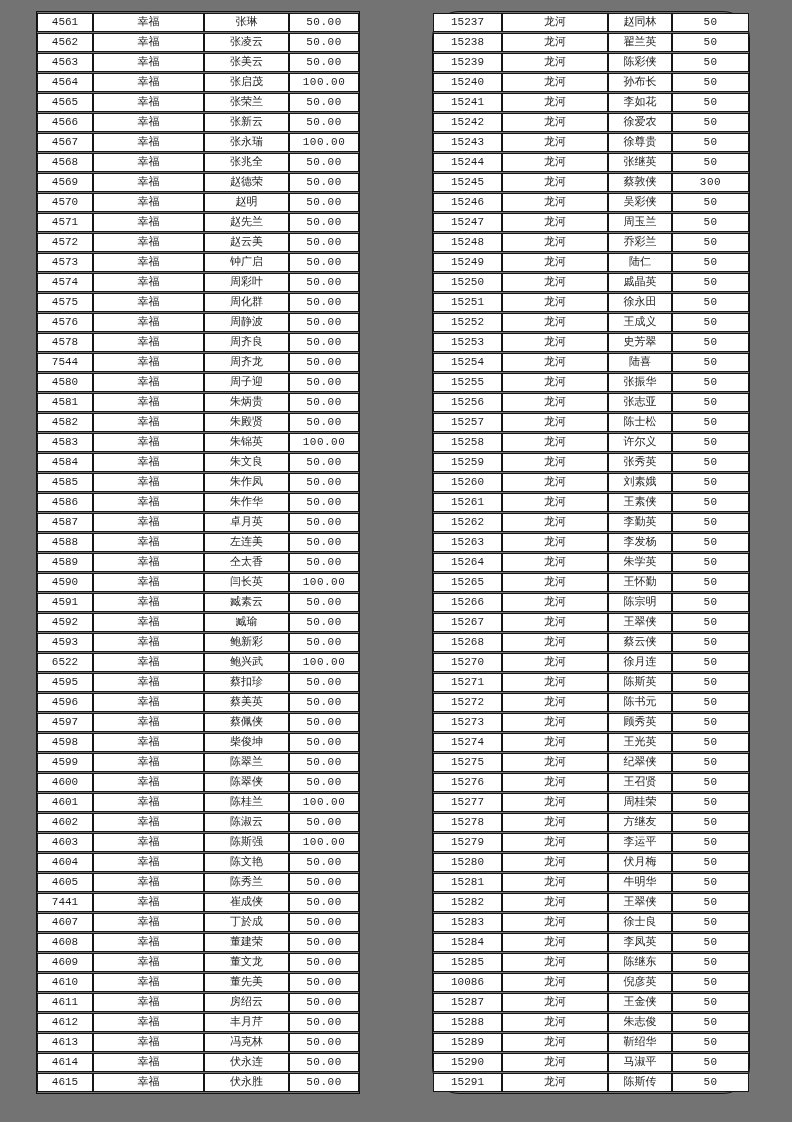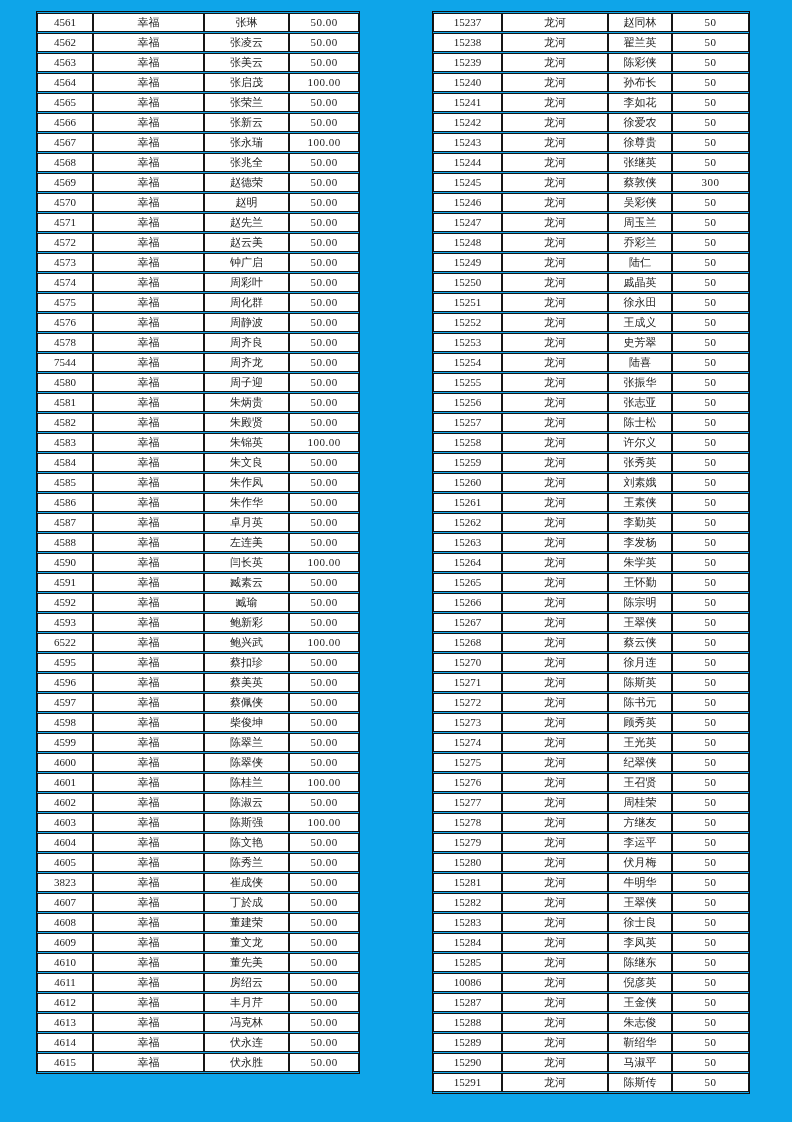--- a/index.html
+++ b/index.html
@@ -11,33 +11,34 @@
     width: 793px;
     height: 1122px;
     position: relative;
     font-family: "Liberation Serif", "DejaVu Serif", serif;
     color: #1c1c1c;
   }
   .page {
     position: absolute;
     left: 0; top: 0;
     width: 792px; height: 1122px;
-    background: #0ea5e9;
+    background: #737373;
     overflow: hidden;
+    font-family: Liberation Mono, monospace;
   }
   table.roster {
     position: absolute;
     top: 11px;
     border-collapse: separate;
     border-spacing: 0 1px;
     table-layout: fixed;
     border: 1px solid #101010;
   }
   table.roster.left  { left: 36px;  width: 322px; }
-  table.roster.right { left: 432px; width: 316px; }
+  table.roster.right { left: 432px; width: 316px; border-radius: 27px; }
   table.roster td {
     border: 1px solid #161616;
     height: 17px;
     text-align: center;
     vertical-align: middle;
     font-size: 11px;
     line-height: 17px;
     padding: 0;
     overflow: hidden;
     white-space: nowrap;
@@ -224,20 +225,26 @@
           <td class="c2">卓月英</td>
           <td class="c3">50.00</td>
         </tr>
         <tr>
           <td class="c0">4588</td>
           <td class="c1">幸福</td>
           <td class="c2">左连美</td>
           <td class="c3">50.00</td>
         </tr>
         <tr>
+          <td class="c0">4589</td>
+          <td class="c1">幸福</td>
+          <td class="c2">仝太香</td>
+          <td class="c3">50.00</td>
+        </tr>
+        <tr>
           <td class="c0">4590</td>
           <td class="c1">幸福</td>
           <td class="c2">闫长英</td>
           <td class="c3">100.00</td>
         </tr>
         <tr>
           <td class="c0">4591</td>
           <td class="c1">幸福</td>
           <td class="c2">臧素云</td>
           <td class="c3">50.00</td>
@@ -320,21 +327,21 @@
           <td class="c2">陈文艳</td>
           <td class="c3">50.00</td>
         </tr>
         <tr>
           <td class="c0">4605</td>
           <td class="c1">幸福</td>
           <td class="c2">陈秀兰</td>
           <td class="c3">50.00</td>
         </tr>
         <tr>
-          <td class="c0">3823</td>
+          <td class="c0">7441</td>
           <td class="c1">幸福</td>
           <td class="c2">崔成侠</td>
           <td class="c3">50.00</td>
         </tr>
         <tr>
           <td class="c0">4607</td>
           <td class="c1">幸福</td>
           <td class="c2">丁於成</td>
           <td class="c3">50.00</td>
         </tr>

